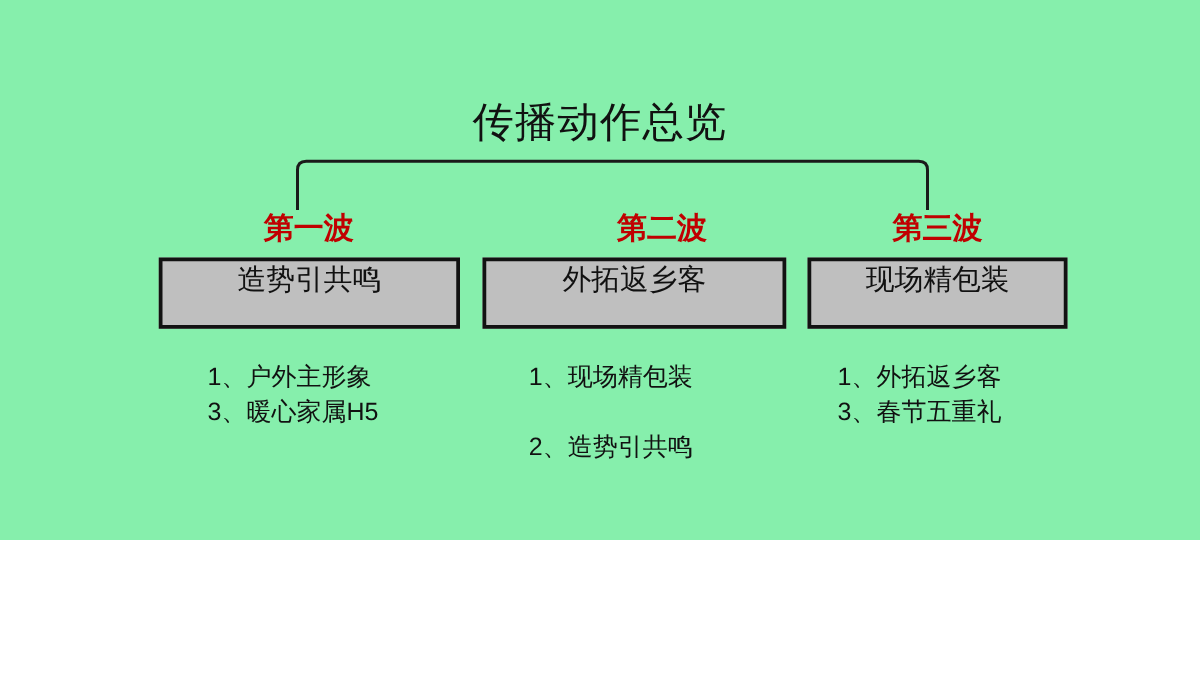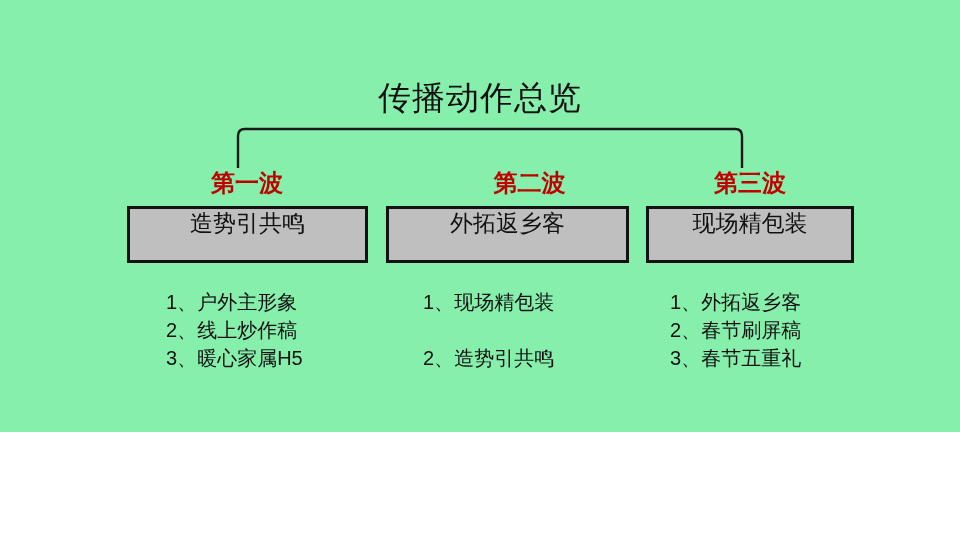--- a/index.html
+++ b/index.html
@@ -135,23 +135,20 @@
 
   <div class="phase-box c1">
     <span class="phase-box-text">造势引共鸣</span>
   </div>
 
   <div class="item-list c1">
     <div class="item-row">
       <span class="item-index">1、</span><span class="item-text">户外主形象</span>
     </div>
     <div class="item-row">
-      <span class="item-index">2、</span><span class="item-text">线上炒作稿</span>
-    </div>
-    <div class="item-row">
       <span class="item-index">3、</span><span class="item-text">暖心家属H5</span>
     </div>
   </div>
 
   <div class="wave-label c2">第二波</div>
 
   <div class="phase-box c2">
     <span class="phase-box-text">外拓返乡客</span>
   </div>
 
@@ -171,20 +168,17 @@
 
   <div class="phase-box c3">
     <span class="phase-box-text">现场精包装</span>
   </div>
 
   <div class="item-list c3">
     <div class="item-row">
       <span class="item-index">1、</span><span class="item-text">外拓返乡客</span>
     </div>
     <div class="item-row">
-      <span class="item-index">2、</span><span class="item-text">春节刷屏稿</span>
-    </div>
-    <div class="item-row">
       <span class="item-index">3、</span><span class="item-text">春节五重礼</span>
     </div>
   </div>
 
 </div>
 
 </body></html>

